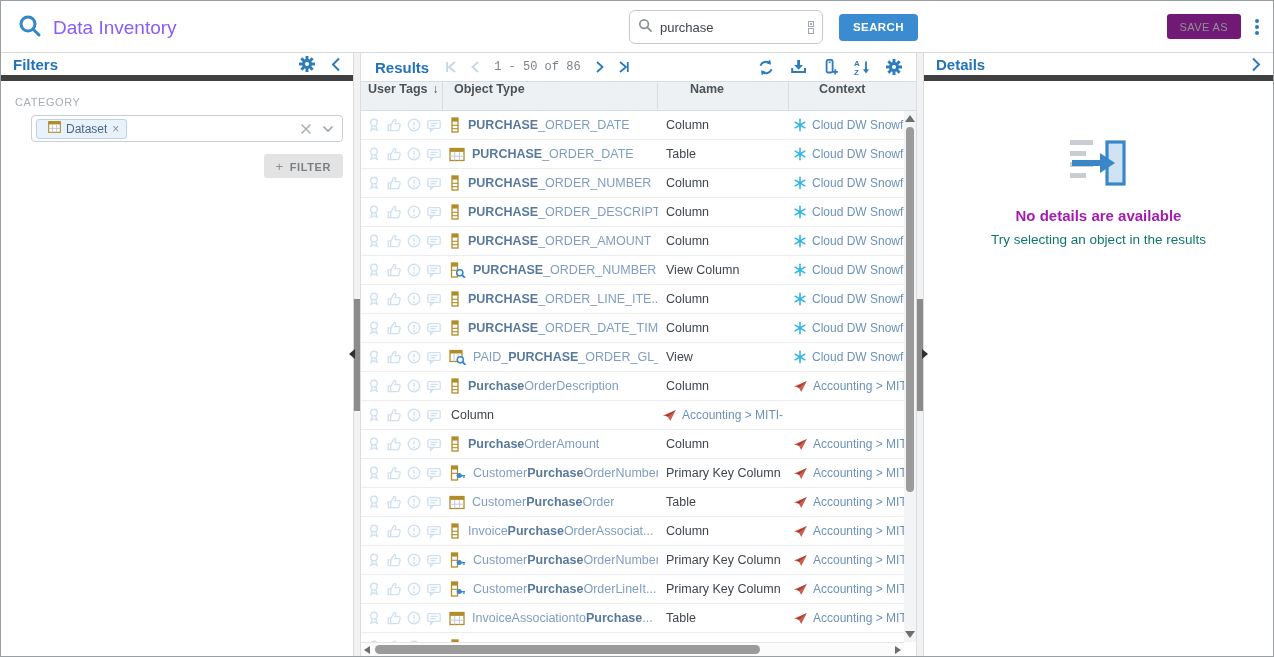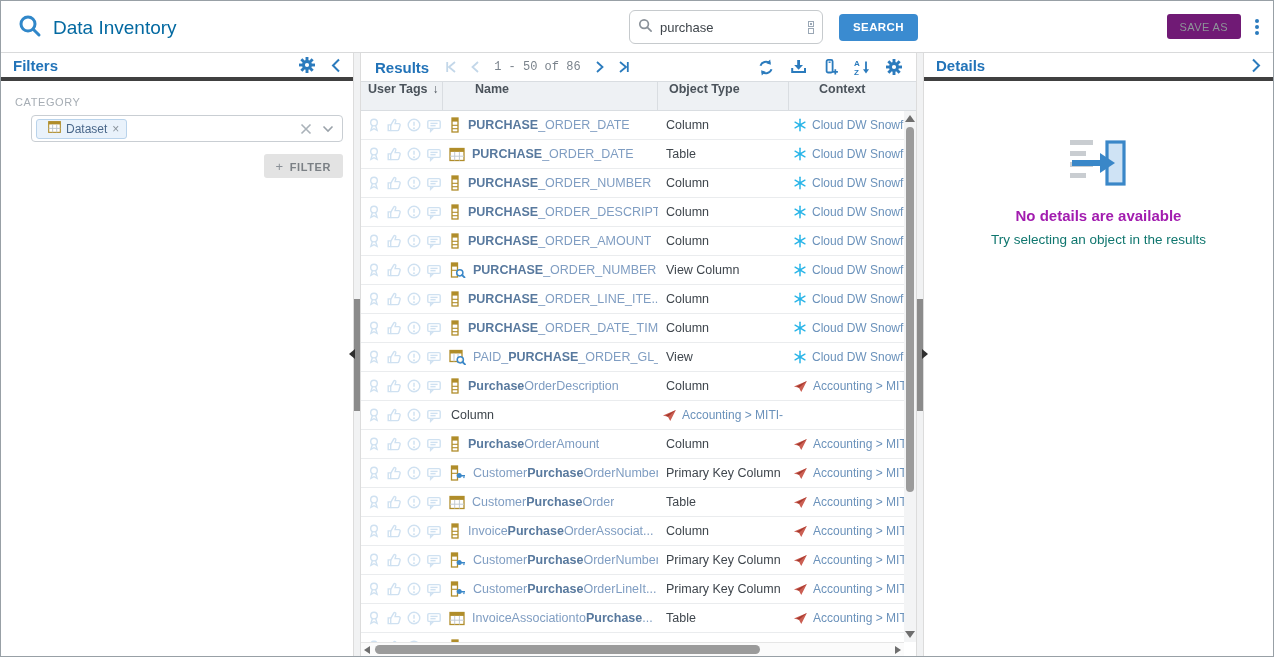--- a/index.html
+++ b/index.html
@@ -3,39 +3,39 @@
 <meta charset="utf-8">
 <style>
   * { margin:0; padding:0; box-sizing:border-box; }
   html,body { background:#e9e9e9; }
   body { font-family:"Liberation Sans","DejaVu Sans",sans-serif; }
   .app { position:relative; width:1274px; height:657px; background:#fff; border:1px solid #98a0a6; overflow:hidden; }
 
   
   .topbar { position:relative; height:52px; background:#fff; border-bottom:1px solid #d9dadb; }
   .brand { position:absolute; left:16px; top:12px; display:flex; align-items:center; gap:10px; }
-  .app-title { font-size:19px; color:#0369a1; }
+  .app-title { font-size:19px; color:#8b5cf6; }
   .searchwrap { position:absolute; left:628px; top:9px; display:flex; align-items:center; }
   .searchbox { width:194px; height:34px; border:1px solid #c6cacd; border-radius:6px; background:#fff;
                display:flex; align-items:center; padding:0 8px; }
   .searchtext { flex:1; font-size:13px; color:#3f454b; margin-left:7px; }
   .sq-icon { display:flex; flex-direction:column; gap:1px; }
   .sq-icon i { display:block; width:6px; height:6px; border:1px solid #9aa7b5; position:relative; }
   .sq-icon i.dot::after { content:""; position:absolute; left:1px; top:1px; width:2px; height:2px; background:#9aa7b5; }
   .btn-search { margin-left:16px; height:27px; padding:0 14px; background:#3a8bd0; border:none; border-radius:4px;
                 color:#fff; font-size:11.5px; font-weight:bold; letter-spacing:.4px; cursor:pointer; font-family:inherit; }
   .topright { position:absolute; right:12px; top:13px; display:flex; align-items:center; gap:12px; }
   .btn-saveas { height:25px; padding:0 13px; background:#701a75; border:none; border-radius:3px;
                 color:#8e9399; font-size:11px; font-weight:normal; letter-spacing:.4px; cursor:pointer; font-family:inherit; }
   .kebab { display:flex; flex-direction:column; gap:2px; padding:2px; cursor:pointer; }
   .kebab i { width:4px; height:4px; border-radius:50%; background:#2b7bbd; }
 
   
   .main { display:flex; height:603px; }
-  .panel-h { height:28px; display:flex; align-items:center; padding:0 12px; border-bottom:4px solid #404040; }
+  .panel-h { height:28px; display:flex; align-items:center; padding:0 12px; border-bottom:6px solid #404040; }
   .panel-title { font-size:15px; font-weight:bold; color:#2273b8; }
 
   
   .filters { width:352px; background:#fff; position:relative; }
   .filters .panel-h { justify-content:space-between; }
   .fh-icons { display:flex; align-items:center; gap:16px; }
   .cat-label { margin:15px 0 0 14px; font-size:11px; color:#a6adb4; letter-spacing:.6px; }
   .selectbox { margin:7px 10px 0 30px; height:27px; border:1px solid #c9ced3; border-radius:4px;
                display:flex; align-items:center; padding:0 8px 0 4px; }
   .chip { display:flex; align-items:center; gap:5px; background:#e9f2fb; border:1px solid #b9d3eb; border-radius:3px;
@@ -267,22 +267,22 @@
               </svg>
             </span>
         </span>
       </div>
 
       <div class="thead">
         <div class="th">
           <span>User Tags</span>
           <span class="sort-arrow">↓</span>
         </div>
+        <div class="th otype">Object Type</div>
         <div class="th name">Name</div>
-        <div class="th otype">Object Type</div>
         <div class="th ctx">Context</div>
       </div>
 
       <div class="rows-viewport">
         <div class="rows" id="rows">
             <div class="trow">
               <div class="cell tags">
                 <span class="icon-btn">
                   <svg width="16" height="16" viewBox="0 0 16 16">
                     <g fill="none" stroke="#cfe1f1" stroke-width="1.4">

